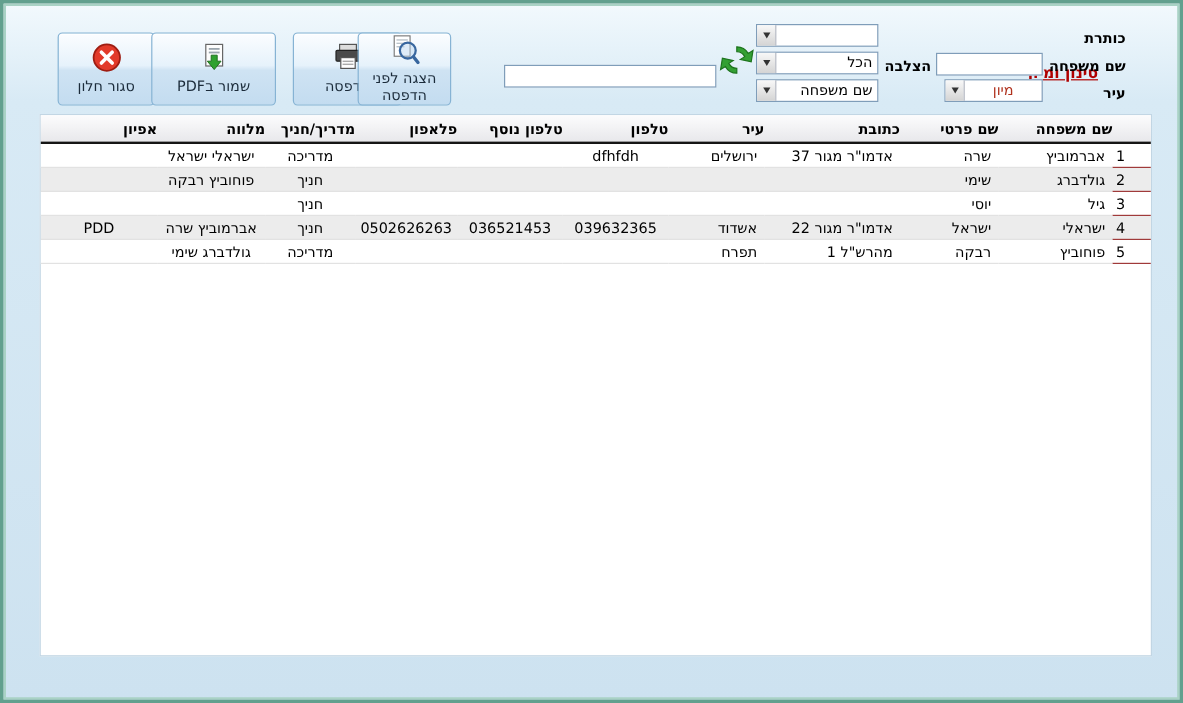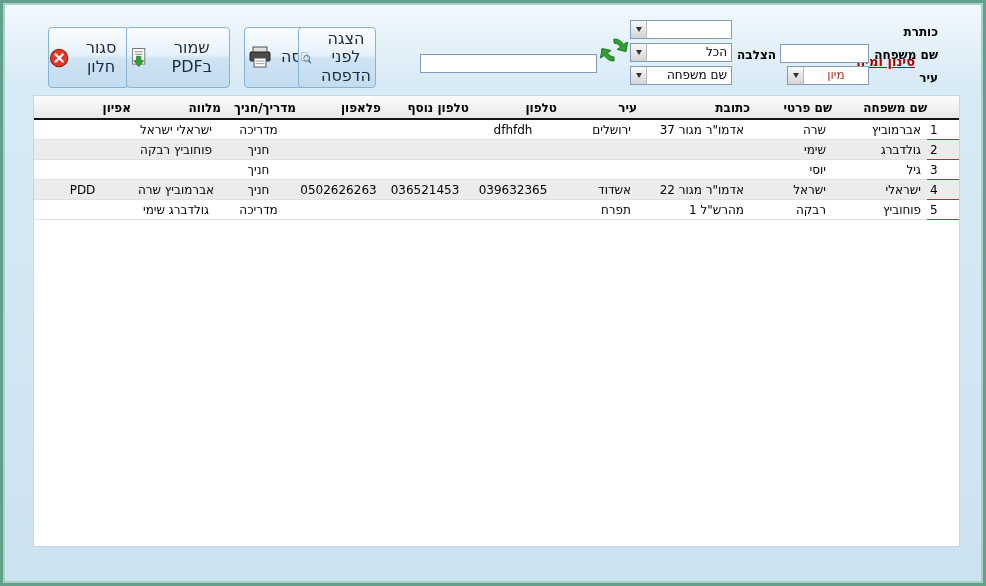--- a/index.html
+++ b/index.html
@@ -11,25 +11,25 @@
     border:3px solid #62a08e;
     box-shadow: inset 0 0 0 2px #a9d2c5;
     background: linear-gradient(180deg, #f2f9fd 0%, #d8eaf5 14%, #cde2f0 100%);
     font-family:"DejaVu Sans", sans-serif;
     overflow:hidden;
   }
 
   
   .tb-btn {
     position:absolute;
-    display:flex; align-items:center; justify-content:center; gap:5px;
+    display:flex; flex-direction:column; align-items:center; justify-content:center; gap:5px;
     border:1px solid #86b3d4; border-radius:4px;
     background:linear-gradient(180deg,#fbfdff 0%,#e6f2fb 45%,#cfe3f3 52%,#c3dcf0 100%);
     box-shadow: inset 0 1px 0 #ffffff;
-    font-size:16px; color:#1b2b3a; cursor:pointer;
+    font-size:12px; color:#1b2b3a; cursor:pointer;
   }
   .tb-btn .lbl { direction:rtl; text-align:center; line-height:1.15; padding:0 2px; }
 
   .icon { display:block; }
 
   .field-label {
     position:absolute; font-size:12px; font-weight:bold; color:#000;
     direction:rtl; text-align:right;
   }
   .panel-title {

